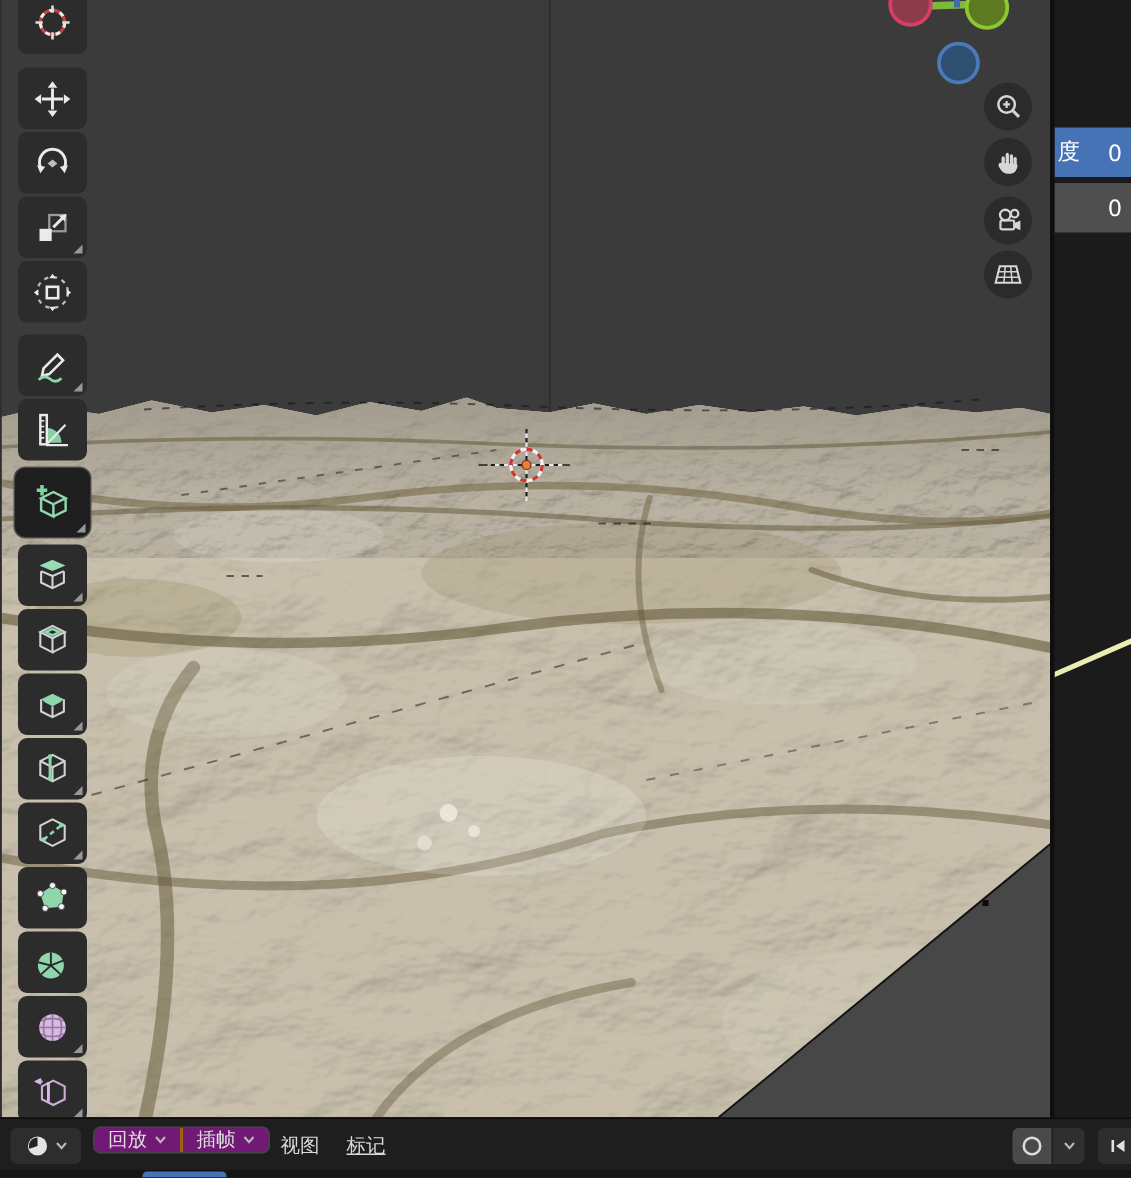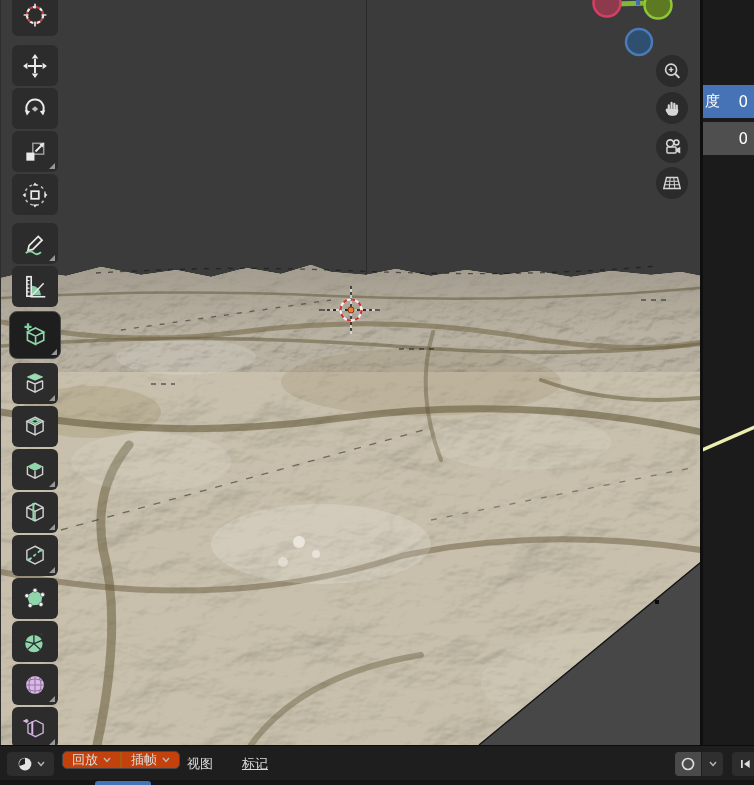--- a/index.html
+++ b/index.html
@@ -41,27 +41,27 @@
   #row-zero  { top:122px; background:#4f4f4f; }
   #curve-svg { position:absolute; left:0; top:410px; }
 
   
   #timeline-bar { position:absolute; left:0; top:745px; width:754px; height:35px;
                   background:#1e1e1e; border-top:1px solid #0c0c0c; }
   .bar-btn { position:absolute; top:6px; height:24px; background:#2d2d2d; border-radius:4px;
              display:flex; align-items:center; justify-content:center; gap:3px; }
   #editor-type { left:7px; width:47px; }
   #menu-group { position:absolute; left:62px; top:5px; height:18px; display:flex;
-                border:1px solid #454545; border-radius:5px; background:#c2410c; overflow:hidden;font-family:Liberation Mono, monospace; }
+                border:1px solid #454545; border-radius:5px; background:#701a75; overflow:hidden;font-family:Liberation Mono, monospace; }
   .menu-seg { display:flex; align-items:center; gap:5px; padding:0 9px;
               color:#dedede; font-size:13px; }
   .menu-seg + .menu-seg { border-left:2px solid #a16207; }
   .bar-menu { position:absolute; top:9px; color:#dadada; font-size:13px; }
   #menu-view { left:187px; }
-  #menu-markers { left:242px;text-decoration:underline; }
+  #menu-markers { left:231px;text-decoration:underline; }
   #autokey-group { position:absolute; left:675px; top:6px; height:24px; display:flex; gap:1px; }
   #autokey-btn { width:26px; height:24px; background:#4a4a4a; border-radius:4px 0 0 4px;
                  display:flex; align-items:center; justify-content:center; }
   #autokey-dd  { width:21px; height:24px; background:#2f2f2f; border-radius:0 4px 4px 0;
                  display:flex; align-items:center; justify-content:center; }
   #jump-start { left:732px; width:26px; }
 
   
   #bottom-strip { position:absolute; left:0; top:780px; width:754px; height:5px; background:#141414; }
   #frame-stub { position:absolute; left:95px; top:1px; width:56px; height:4px;

